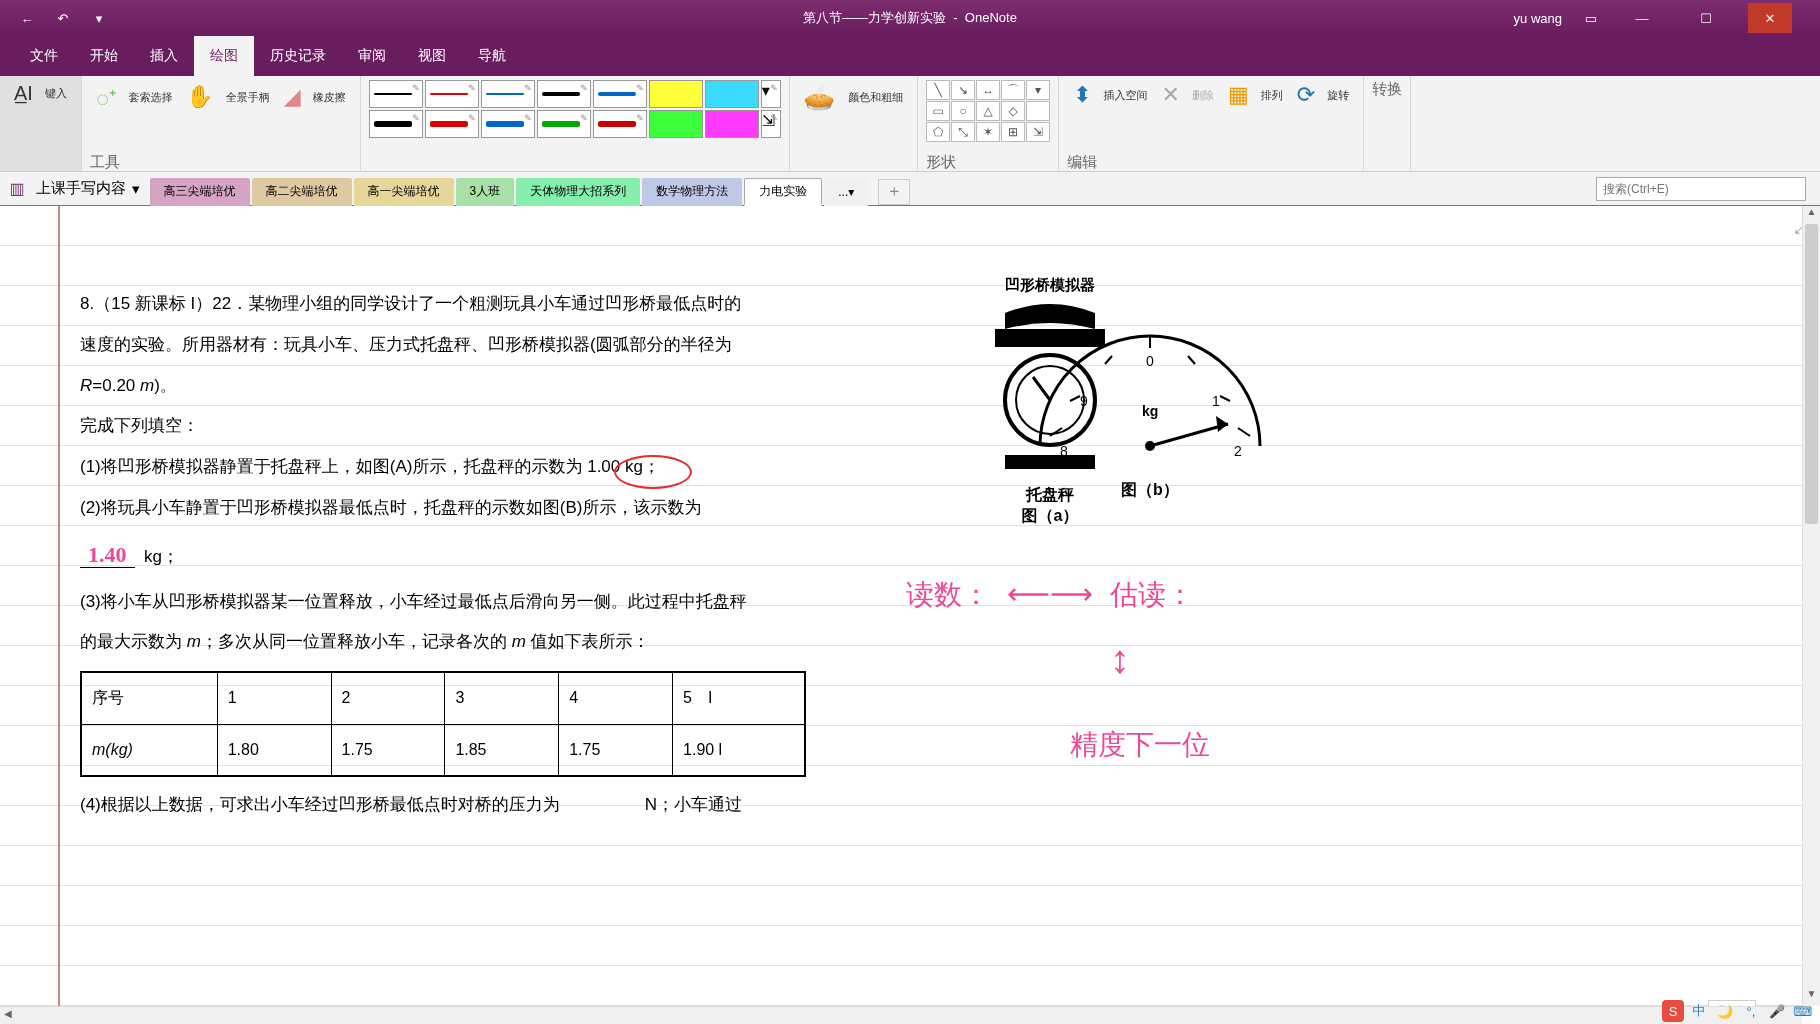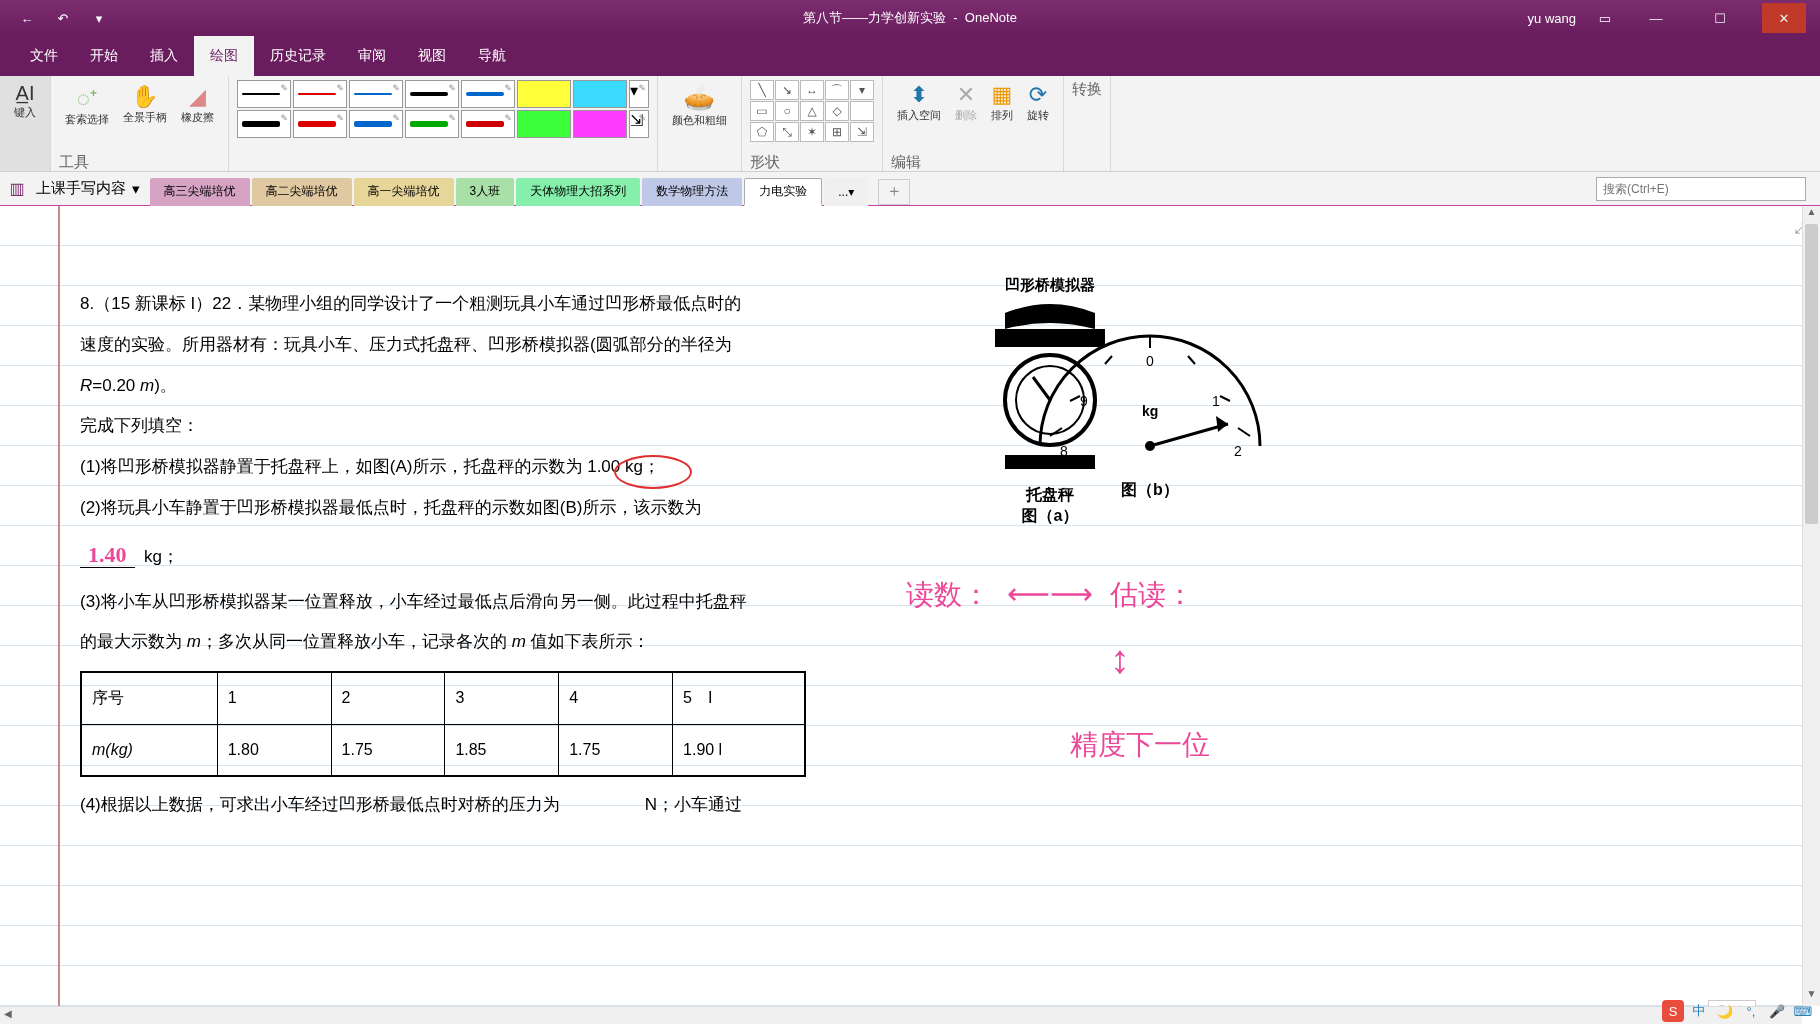--- a/index.html
+++ b/index.html
@@ -1,29 +1,29 @@
 <!DOCTYPE html>
 <html><head>
 <meta charset="utf-8">
 <style>
 *{margin:0;padding:0;box-sizing:border-box;font-family:"Microsoft YaHei",sans-serif}
 body{width:1820px;height:1024px;overflow:hidden;background:#fff}
 .titlebar{height:36px;background:linear-gradient(#7b2d6f,#6a1d5e);display:flex;align-items:center;color:#fff;font-size:13px;position:relative}
 .tb-left{display:flex;gap:18px;padding-left:18px}
 .tb-icon{width:18px;height:18px;display:inline-flex;align-items:center;justify-content:center;cursor:pointer}
 .tb-title{position:absolute;left:50%;transform:translateX(-50%);white-space:nowrap}
-.tb-right{margin-left:auto;display:flex;align-items:center;gap:20px;padding-right:14px}
+.tb-right{margin-left:auto;display:flex;align-items:center;gap:20px;padding-right:28px}
 .menubar{height:40px;background:#6a1d5e;display:flex;align-items:center;padding-left:14px;color:#fff;font-size:14px}
 .menu-item{padding:0 16px;height:100%;display:flex;align-items:center;cursor:pointer}
 .menu-item.active{background:#f3f3f3;color:#6a1d5e}
 .ribbon{height:96px;background:#f3f3f3;border-bottom:1px solid #d0d0d0;display:flex}
 .ribbon-group{border-right:1px solid #d8d8d8;padding:4px 8px 2px;display:flex;flex-direction:column;justify-content:space-between}
 .ribbon-group-label{font-size:15px;color:#666;text-align:left;height:16px}
 .ribbon-row{display:flex;gap:2px}
-.big-btn{display:flex;flex-direction:column;align-items:center;justify-content:center;padding:2px 6px;cursor:pointer;font-size:11px;color:#333;gap:0}
+.big-btn{display:flex;flex-direction:row;align-items:center;justify-content:center;padding:2px 6px;cursor:pointer;font-size:11px;color:#333;gap:12px}
 .pen-swatch{width:54px;height:28px;border:1px solid #999;background:#fff;position:relative;cursor:pointer}
 .pen-swatch::after{content:"✎";position:absolute;right:2px;top:2px;font-size:9px;color:#888}
 .pen-stroke{position:absolute;left:4px;top:50%;width:38px;height:4px;border-radius:2px;transform:translateY(-50%)}
 .hl-swatch{width:54px;height:28px;border:1px solid #999;cursor:pointer}
 .shape-grid{display:grid;grid-template-columns:repeat(5,24px);grid-auto-rows:20px;gap:1px}
 .shape-cell{border:1px solid #bbb;font-size:12px;display:flex;align-items:center;justify-content:center;color:#555;cursor:pointer;background:#fff}
 .notebook-bar{height:34px;background:#f3f3f3;border-bottom:1px solid #c841a0;display:flex;align-items:center;padding-left:8px;position:relative}
 .nb-dropdown{font-size:15px;font-weight:500;padding:4px 10px;cursor:pointer;display:flex;align-items:center;gap:6px}
 .section-tab{height:28px;padding:0 14px;font-size:12px;display:flex;align-items:center;border-radius:2px 2px 0 0;margin-right:2px;cursor:pointer;margin-top:6px}
 .search-box{margin-left:auto;margin-right:14px;width:210px;height:24px;border:1px solid #aaa;font-size:12px;padding:0 6px;color:#888;background:#fff}

